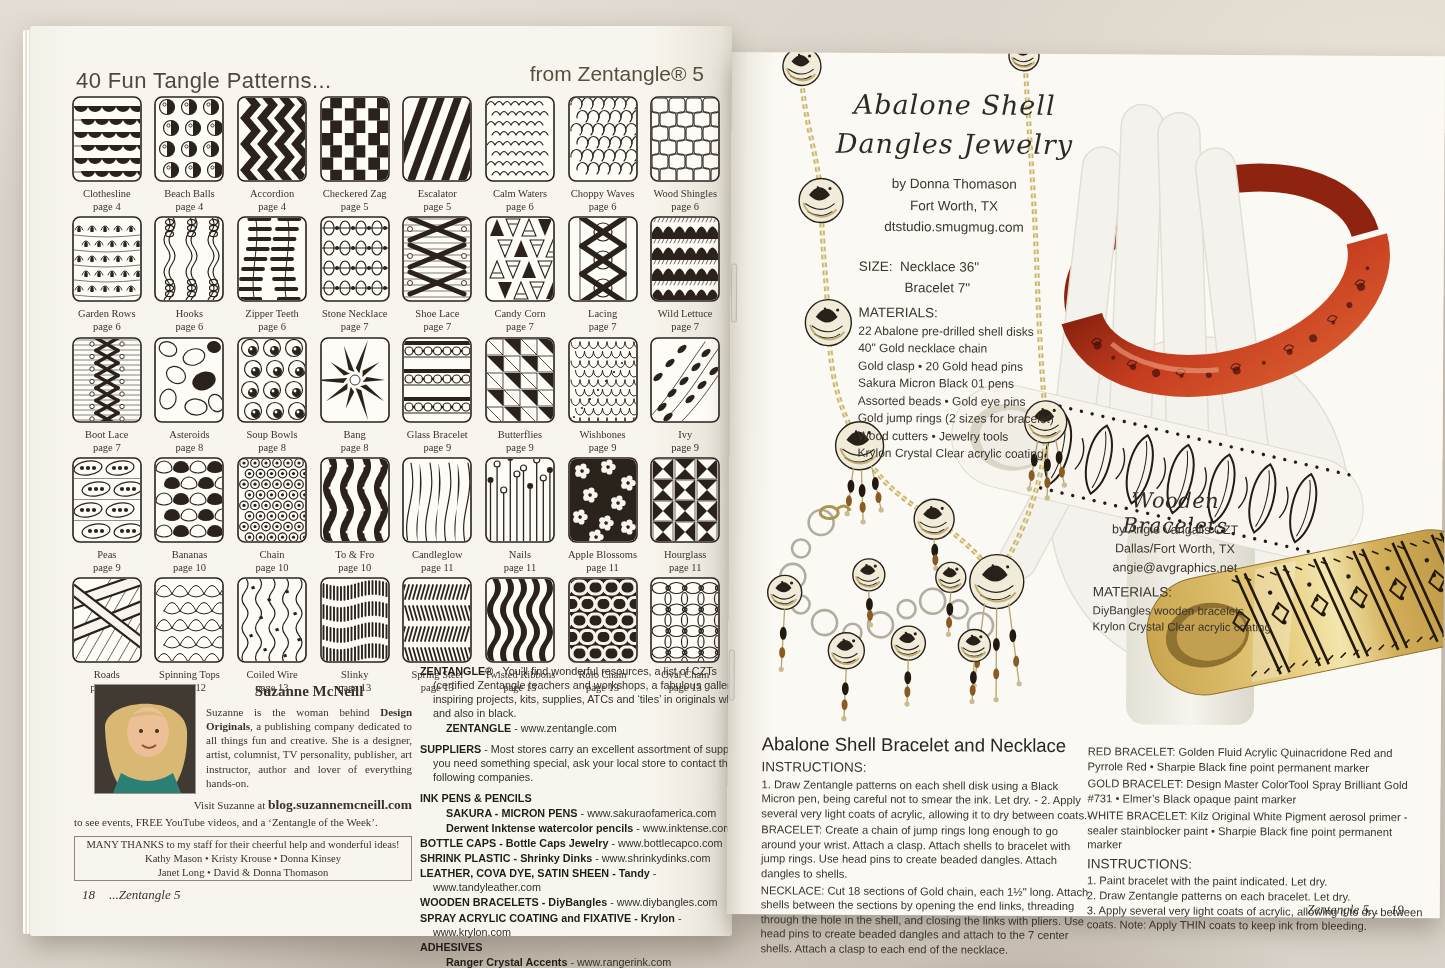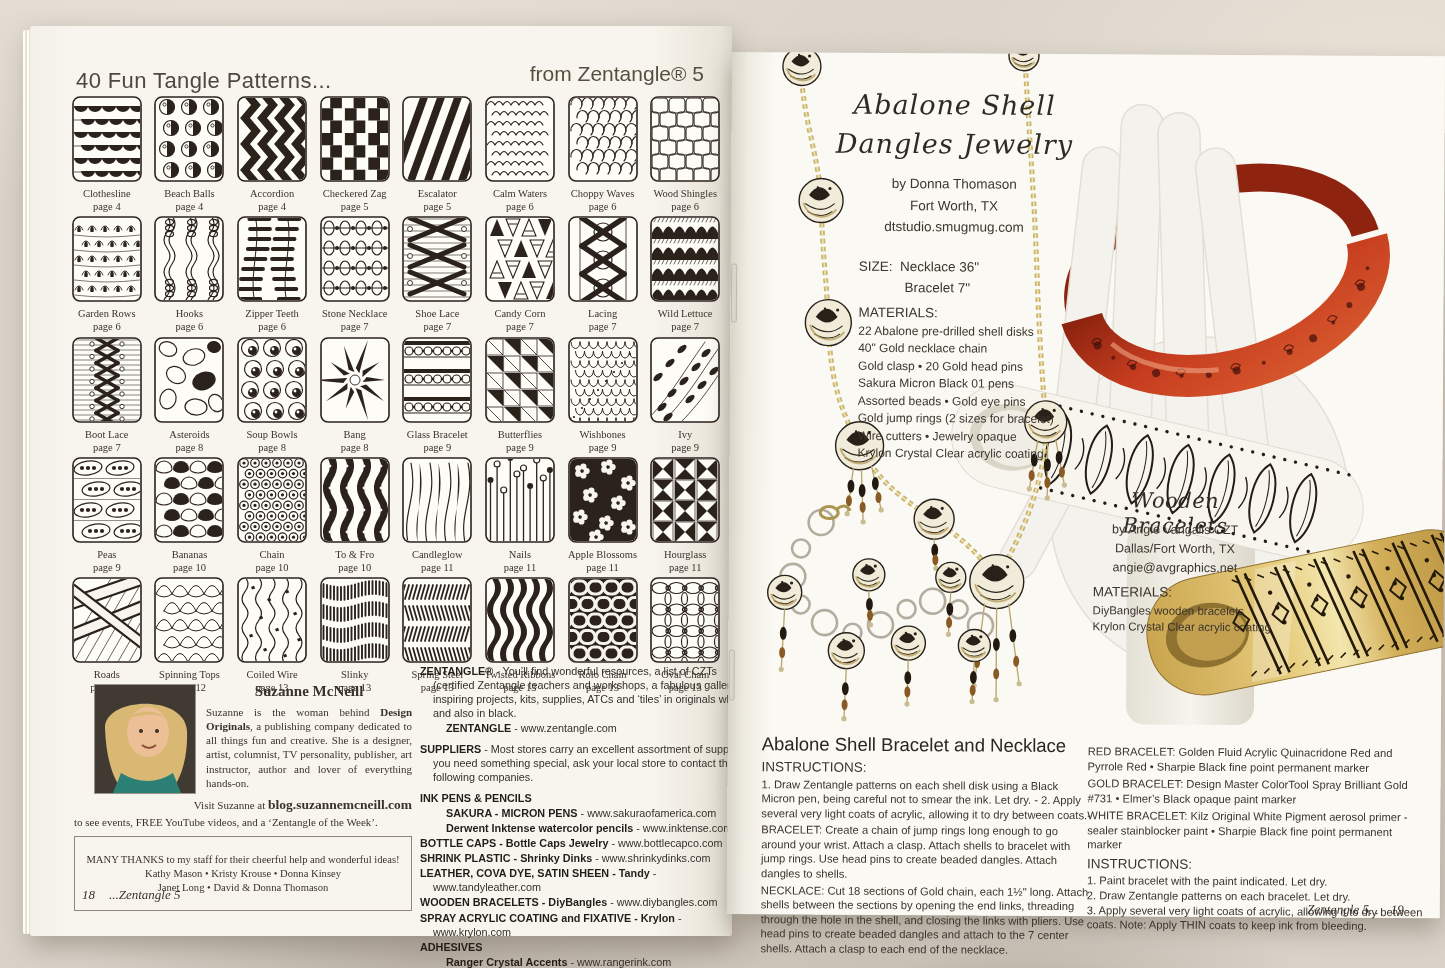--- a/index.html
+++ b/index.html
@@ -31,21 +31,21 @@
   .tile{display:inline-block;line-height:0;}
   .plabel{font:10.5px/1.25 "Liberation Serif",serif;color:#3a332b;margin-top:1px;}
   .bio{position:absolute;left:44px;top:656px;width:338px;font:11px/1.3 "Liberation Serif",serif;color:#3a332b;}
   .bio-photo{float:left;width:100px;height:108px;margin:2px 10px 2px 20px;line-height:0;
     border:1px solid #9a948a;background:#38332e;}
   .bio-h{font-weight:bold;font-size:15px;text-align:center;margin:0 0 3px 118px;}
   .bio p{margin:0 0 6px;text-align:justify;}
   .visit{text-align:right;margin:2px 0 1px;}
   .visit b{font-size:13.5px;}
   .visit2{text-align:left;margin:0 0 6px;}
-  .thanks{clear:both;border:1px solid #8d877c;padding:16px 8px;text-align:center;
+  .thanks{clear:both;border:1px solid #8d877c;padding:1px 8px;text-align:center;
     font-size:10.6px;margin-top:7px;}
   .lp-footer{position:absolute;left:52px;top:861px;font:italic 13px "Liberation Serif",serif;color:#3a332b;}
   .lp-footer .fnum{margin-right:14px;}
   .resources{position:absolute;left:390px;top:638px;width:338px;font-size:10.8px;line-height:1.3;color:#33302a;}
   .res{margin:0 0 1px;padding-left:13px;text-indent:-13px;}
   .res.ind{margin-left:26px;}
   .res.gap{margin-top:7px;}
   .res b{color:#211e1a;}
   
   .rp-art{position:absolute;left:0;top:0;z-index:0;}
@@ -2376,21 +2376,21 @@
     </div>
     <div class="rp-text ab-mat">
       <div class="mat-label">MATERIALS:</div>
       <div id="abMatList">
           <div>22 Abalone pre-drilled shell disks</div>
           <div>40" Gold necklace chain</div>
           <div>Gold clasp • 20 Gold head pins</div>
           <div>Sakura Micron Black 01 pens</div>
           <div>Assorted beads • Gold eye pins</div>
           <div>Gold jump rings (2 sizes for bracelet)</div>
-          <div>Wire cutters • Jewelry opaque</div>
+          <div>Wood cutters • Jewelry tools</div>
           <div>Krylon Crystal Clear acrylic coating</div>
         </div>
     </div>
 
     <div class="rp-text wb-title">Wooden Bracelets</div>
     <div class="rp-text wb-by">
       <div>by Angie Vangalis CZT</div>
       <div>Dallas/Fort Worth, TX</div>
       <div>angie@avgraphics.net</div>
     </div>

